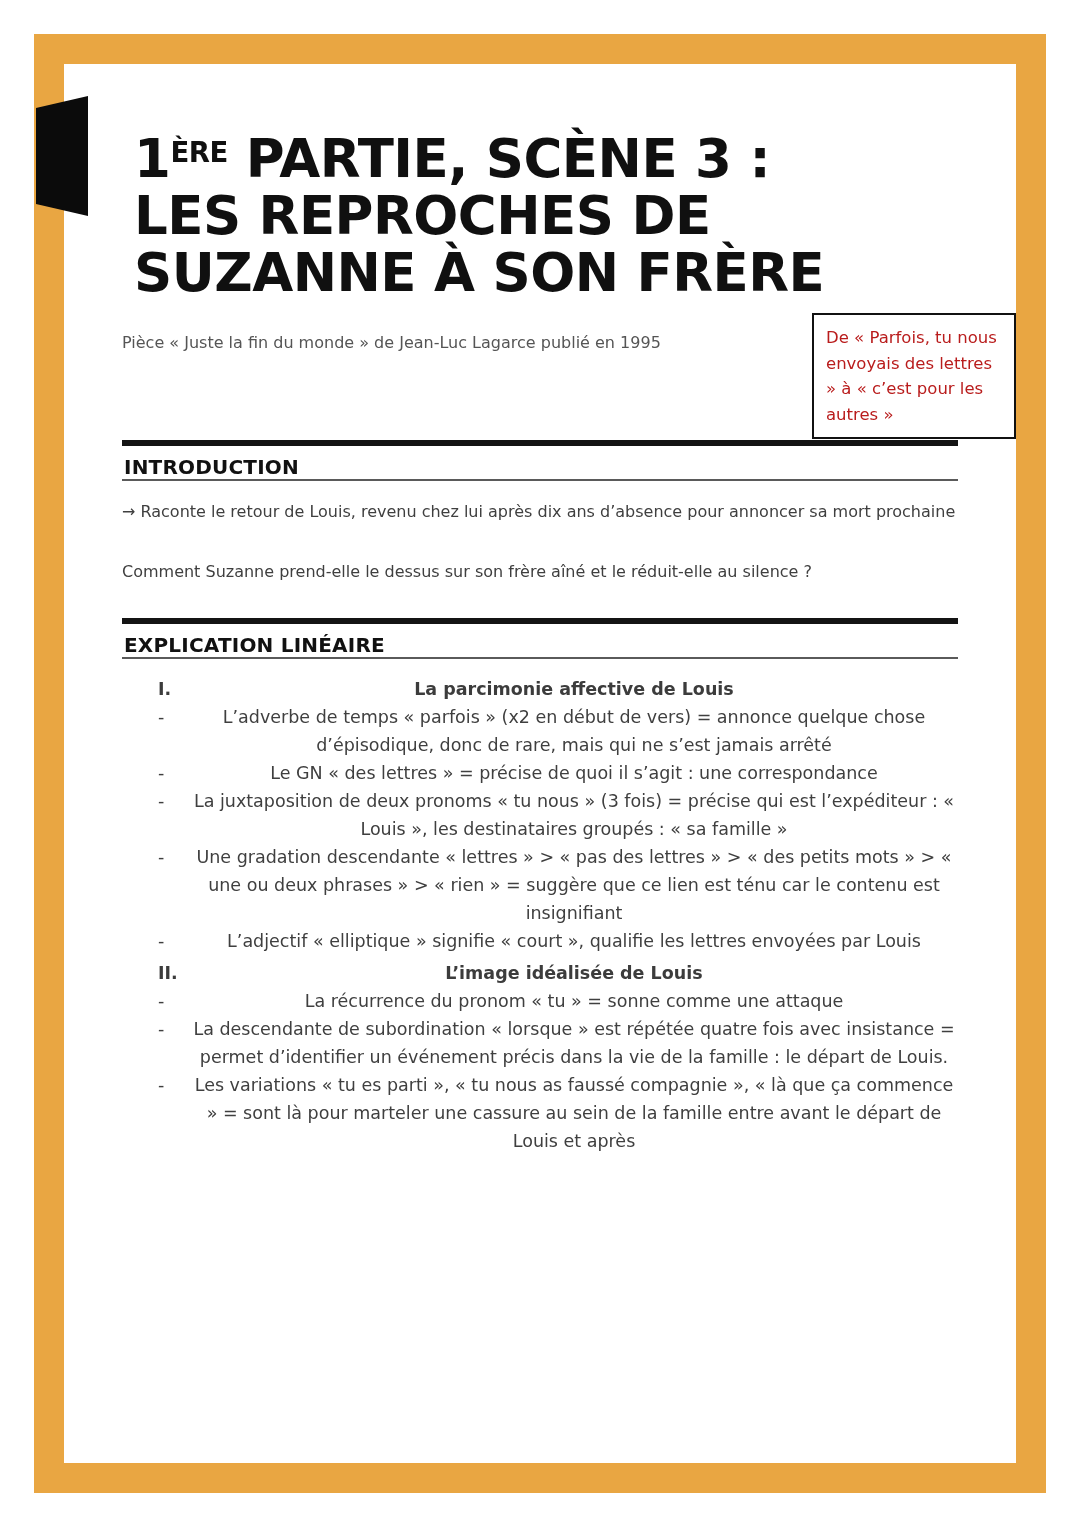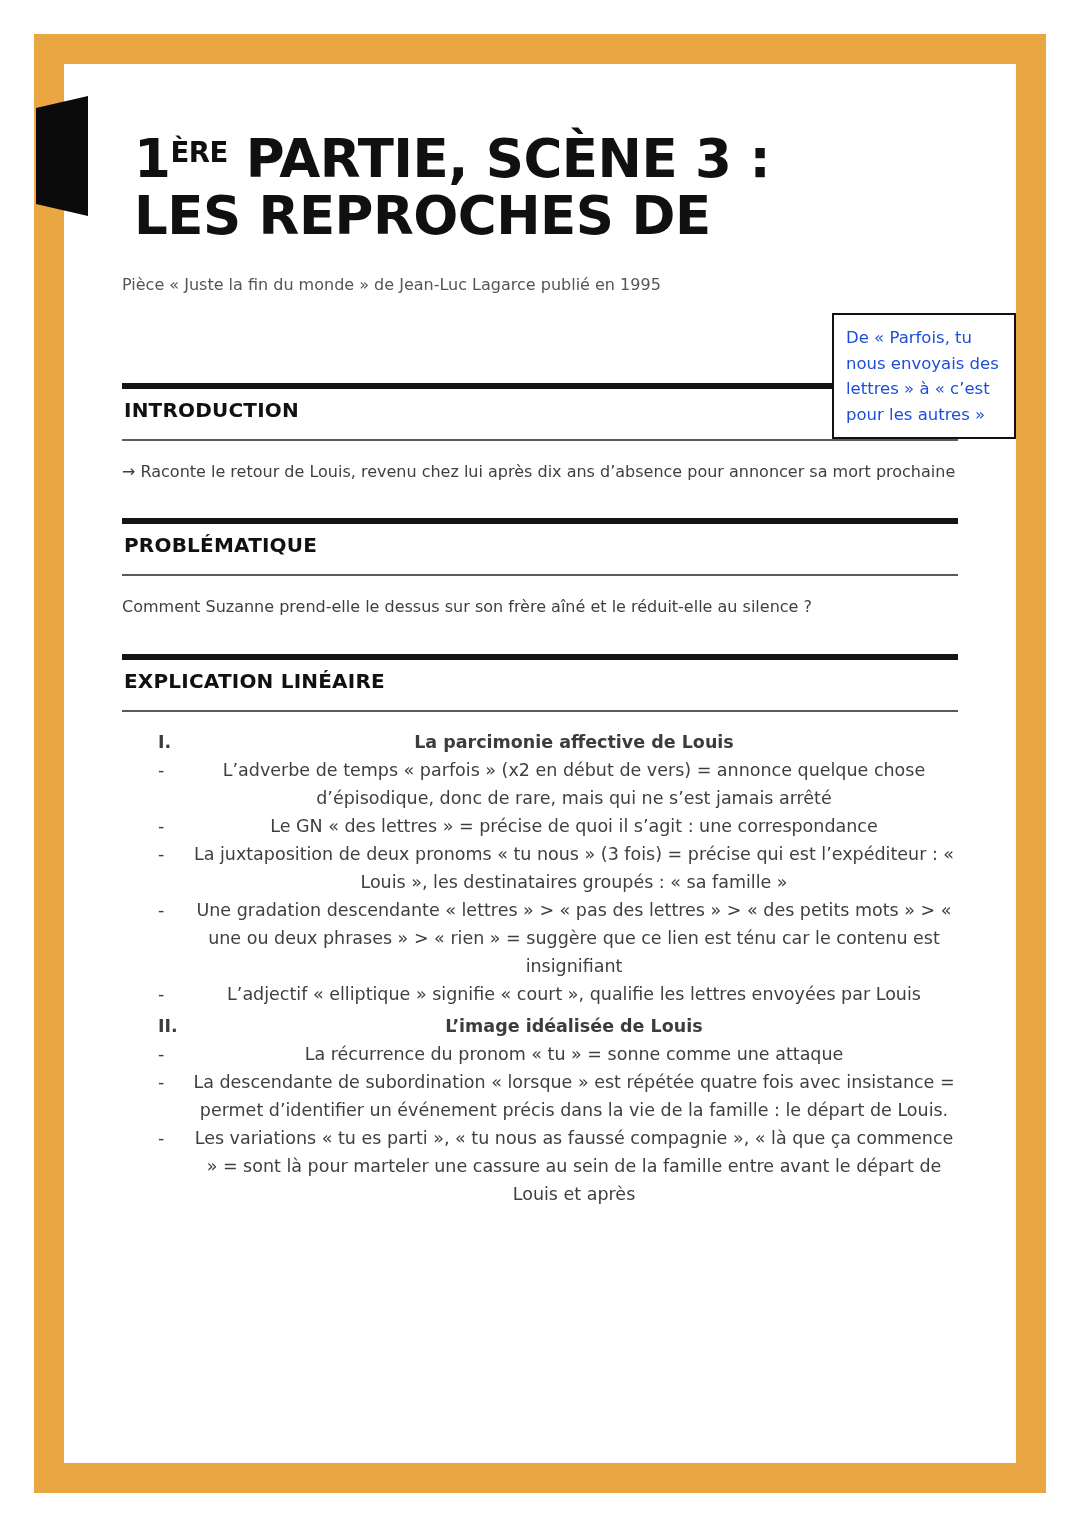--- a/index.html
+++ b/index.html
@@ -58,35 +58,35 @@
   .subtitle {
     margin-top: 30px;
     font-size: 16px;
     color: #555555;
     line-height: 1.4;
   }
   .note-box {
     position: absolute;
     top: 313px;
     right: 64px;
-    width: 184px;
+    width: 204px;
     background: #ffffff;
     border: 2px solid #111111;
     padding: 10px 12px;
     font-size: 16.5px;
     line-height: 1.55;
-    color: #1d4ed8;
+    color: #b91c1c;
     z-index: 3;
   }
   .section { margin-top: 34px; }
   .section.first { margin-top: 86px; }
   .section-header {
     border-top: 6px solid #141414;
     border-bottom: 2px solid #5a5a5a;
-    padding: 9px 2px 17px 2px;
+    padding: 9px 2px 0 2px;
   }
   .section-header h2 {
     margin: 0;
     font-size: 20px;
     font-weight: bold;
     color: #111111;
     letter-spacing: 0.2px;
   }
   .section p.para {
     font-size: 16px;
@@ -121,35 +121,32 @@
 <div class="bookmark"></div>
 
 <div class="note-box">
   <span>De « Parfois, tu nous envoyais des lettres » à « c’est pour les autres »</span>
 </div>
 
 <div class="content">
 
   <h1 class="page-title"><span>1</span><sup>ÈRE</sup><span> PARTIE, SCÈNE 3 :</span><br>
   <span>LES REPROCHES DE</span><br>
-  </h1>
+  <span>SUZANNE À SON FRÈRE</span></h1>
 
   <div class="subtitle">Pièce « Juste la fin du monde » de Jean-Luc Lagarce publié en 1995</div>
 
   <div class="section first">
     <div class="section-header">
       <h2>INTRODUCTION</h2>
     </div>
     <p class="para">→ Raconte le retour de Louis, revenu chez lui après dix ans d’absence pour annoncer sa mort prochaine</p>
   </div>
 
   <div class="section">
-    <div class="section-header">
-      <h2>PROBLÉMATIQUE</h2>
-    </div>
     <p class="para">Comment Suzanne prend-elle le dessus sur son frère aîné et le réduit-elle au silence ?</p>
   </div>
 
   <div class="section">
     <div class="section-header">
       <h2>EXPLICATION LINÉAIRE</h2>
     </div>
 
     <div class="outline">
 

